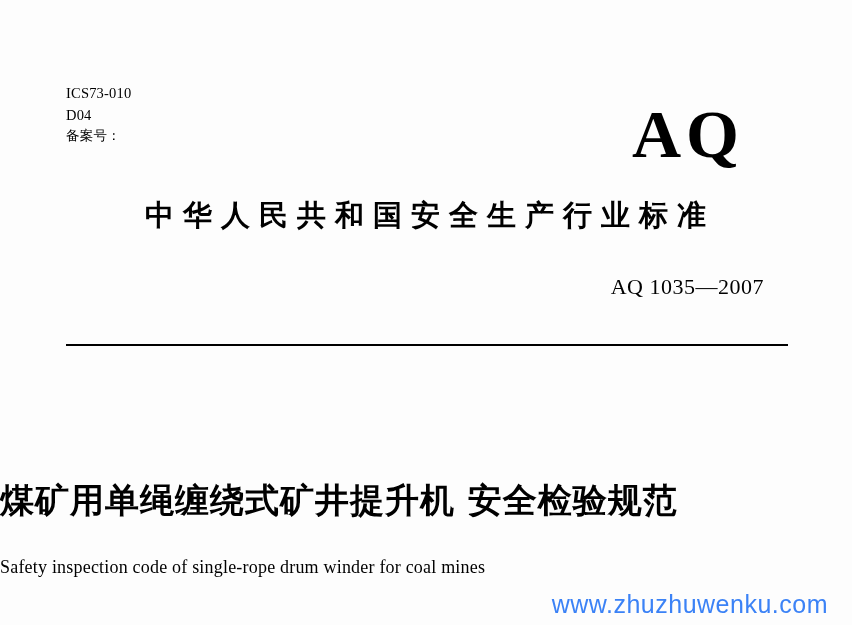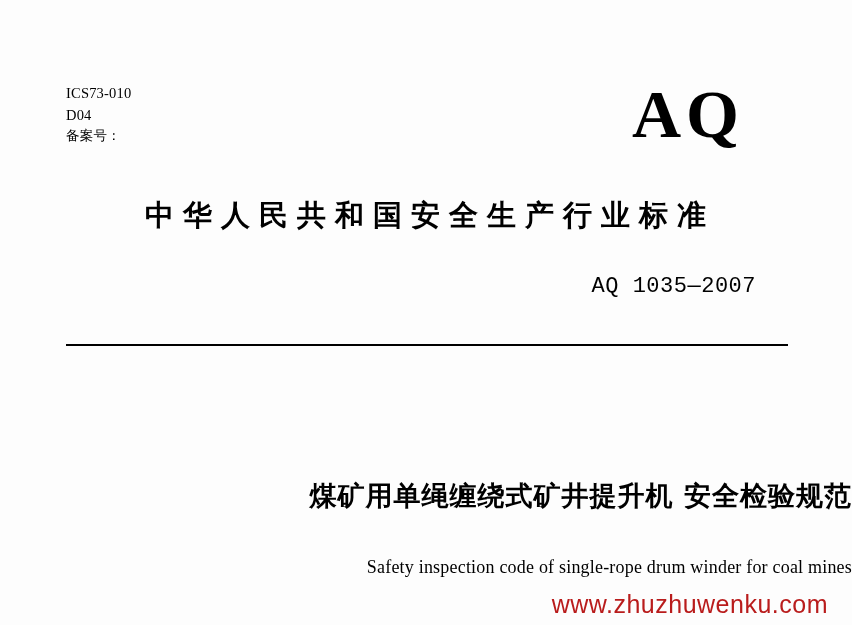--- a/index.html
+++ b/index.html
@@ -40,21 +40,21 @@
   }
   .ident-line.cn {
     font-family: Liberation Mono, monospace;
     font-size: 13.5px;
   }
 
   
   .aq-logo {
     position: absolute;
     right: 108px;
-    top: 80px;
+    top: 100px;
     font-family: "Liberation Serif", serif;
     font-weight: bold;
     font-size: 68px;
     letter-spacing: 5px;
     line-height: 1;
   }
 
   
   .std-title {
     position: absolute;
@@ -65,23 +65,23 @@
     font-weight: bold;
     font-size: 29px;
     letter-spacing: 9px;
     white-space: nowrap;
     text-align: center;
   }
 
   
   .std-number {
     position: absolute;
-    right: 96px;
+    right: 88px;
     top: 274px;
-    font-family: Liberation Mono, monospace;
+    font-family: Liberation Serif, serif;
     font-size: 22px;
     letter-spacing: 0.5px;
     margin-left: 44px;
   }
 
   
   .rule {
     position: absolute;
     left: 66px;
     top: 344px;
@@ -89,47 +89,47 @@
     height: 2px;
     background: #000000;
   }
 
   
   .doc-title-cn {
     position: absolute;
     left: 0;
     top: 478px;
     width: 852px;
-    text-align: right;
+    text-align: left;
     font-family: "DejaVu Sans", sans-serif;
     font-weight: bold;
-    font-size: 27px;
+    font-size: 34px;
     letter-spacing: 1px;
     white-space: nowrap;
   }
   .doc-title-en {
     position: absolute;
     left: 0;
     top: 557px;
     width: 852px;
-    text-align: right;
+    text-align: left;
     font-family: "Liberation Serif", serif;
     font-size: 18px;
     letter-spacing: 0.2px;
     white-space: nowrap;
   }
 
   
   .watermark {
     position: absolute;
     right: 24px;
     bottom: 6px;
     font-family: "Liberation Sans", sans-serif;
     font-size: 25px;
-    color: #b91c1c;
+    color: #3b82f6;
     letter-spacing: 0.5px;
     white-space: nowrap;
   }
 </style>
 </head>
 <body>
 
 <div class="page">
 
   <div class="ident-block">

